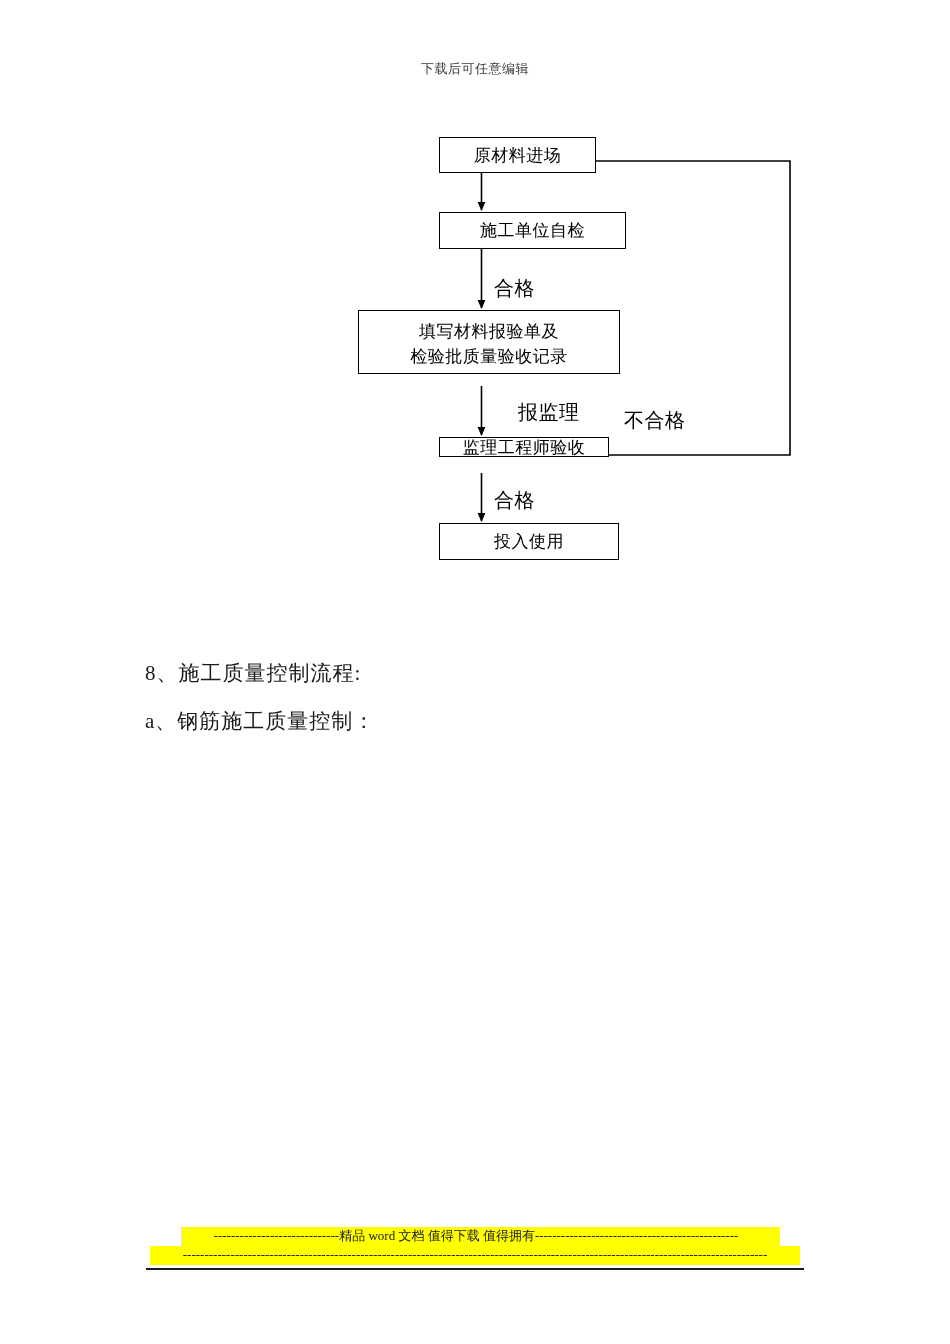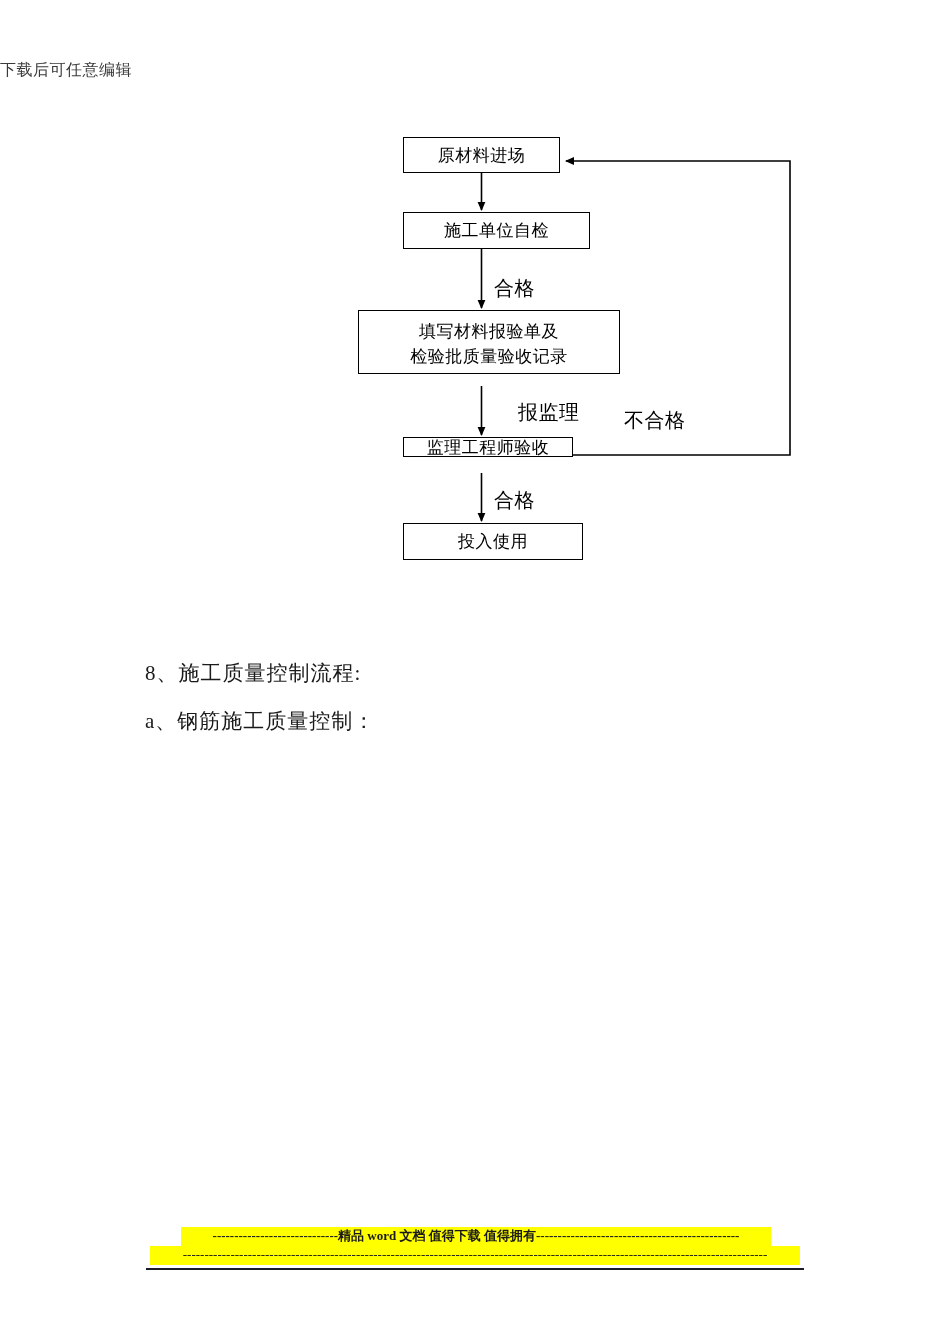--- a/index.html
+++ b/index.html
@@ -24,21 +24,22 @@
     width: 950px;
     height: 1344px;
   }
 
   
   .doc-header {
     position: absolute;
     left: 0;
     top: 60px;
     width: 950px;
-    font-size: 16px;
+    text-align: center;
+    font-size: 13px;
     color: #3a3a3a;
     letter-spacing: 0.5px;
     font-family: "Liberation Serif", "DejaVu Serif", serif;
   }
 
   
   .flowchart {
     position: absolute;
     left: 0;
     top: 0;
@@ -59,20 +60,21 @@
     line-height: 25px;
     text-align: center;
     font-family: "Liberation Serif", "DejaVu Serif", serif;
     color: #000;
     letter-spacing: 0.5px;
   }
   .node.one-line {
     display: flex;
     align-items: center;
     justify-content: center;
+    margin-left: 36px;
   }
   .node.multi-line {
     padding-top: 8px;
   }
   .node .nl {
     display: block;
   }
 
   #node-raw-material   { left: 403px; top: 137px; width: 157px; height: 36px; }
   #node-self-check     { left: 403px; top: 212px; width: 187px; height: 37px; justify-content: center; }
@@ -124,22 +126,21 @@
     color: #1a1a1a;
     white-space: nowrap;
     overflow: hidden;
   }
   #footer-line-1 {
     left: 181px;
     top: 9px;
     width: 590px;
     text-align: center;
     background: #ffff00;
-    padding: 1px 0 2px 0;
-    font-weight: bold;
+    padding: 1px 9px 2px 0;
   }
   #footer-line-2 {
     left: 150px;
     top: 28px;
     width: 650px;
     text-align: center;
     background: #ffff00;
     padding: 1px 0 2px 0;
     color: #1a1a1a;
   }

